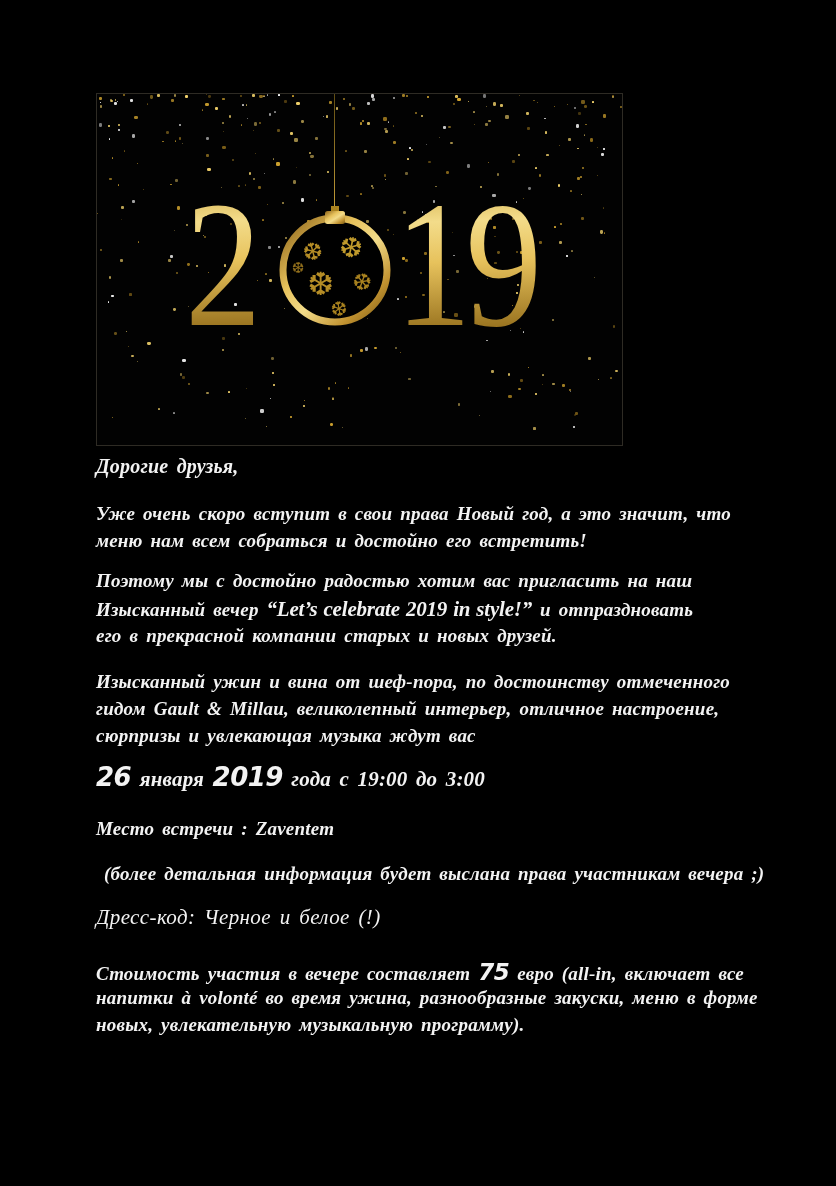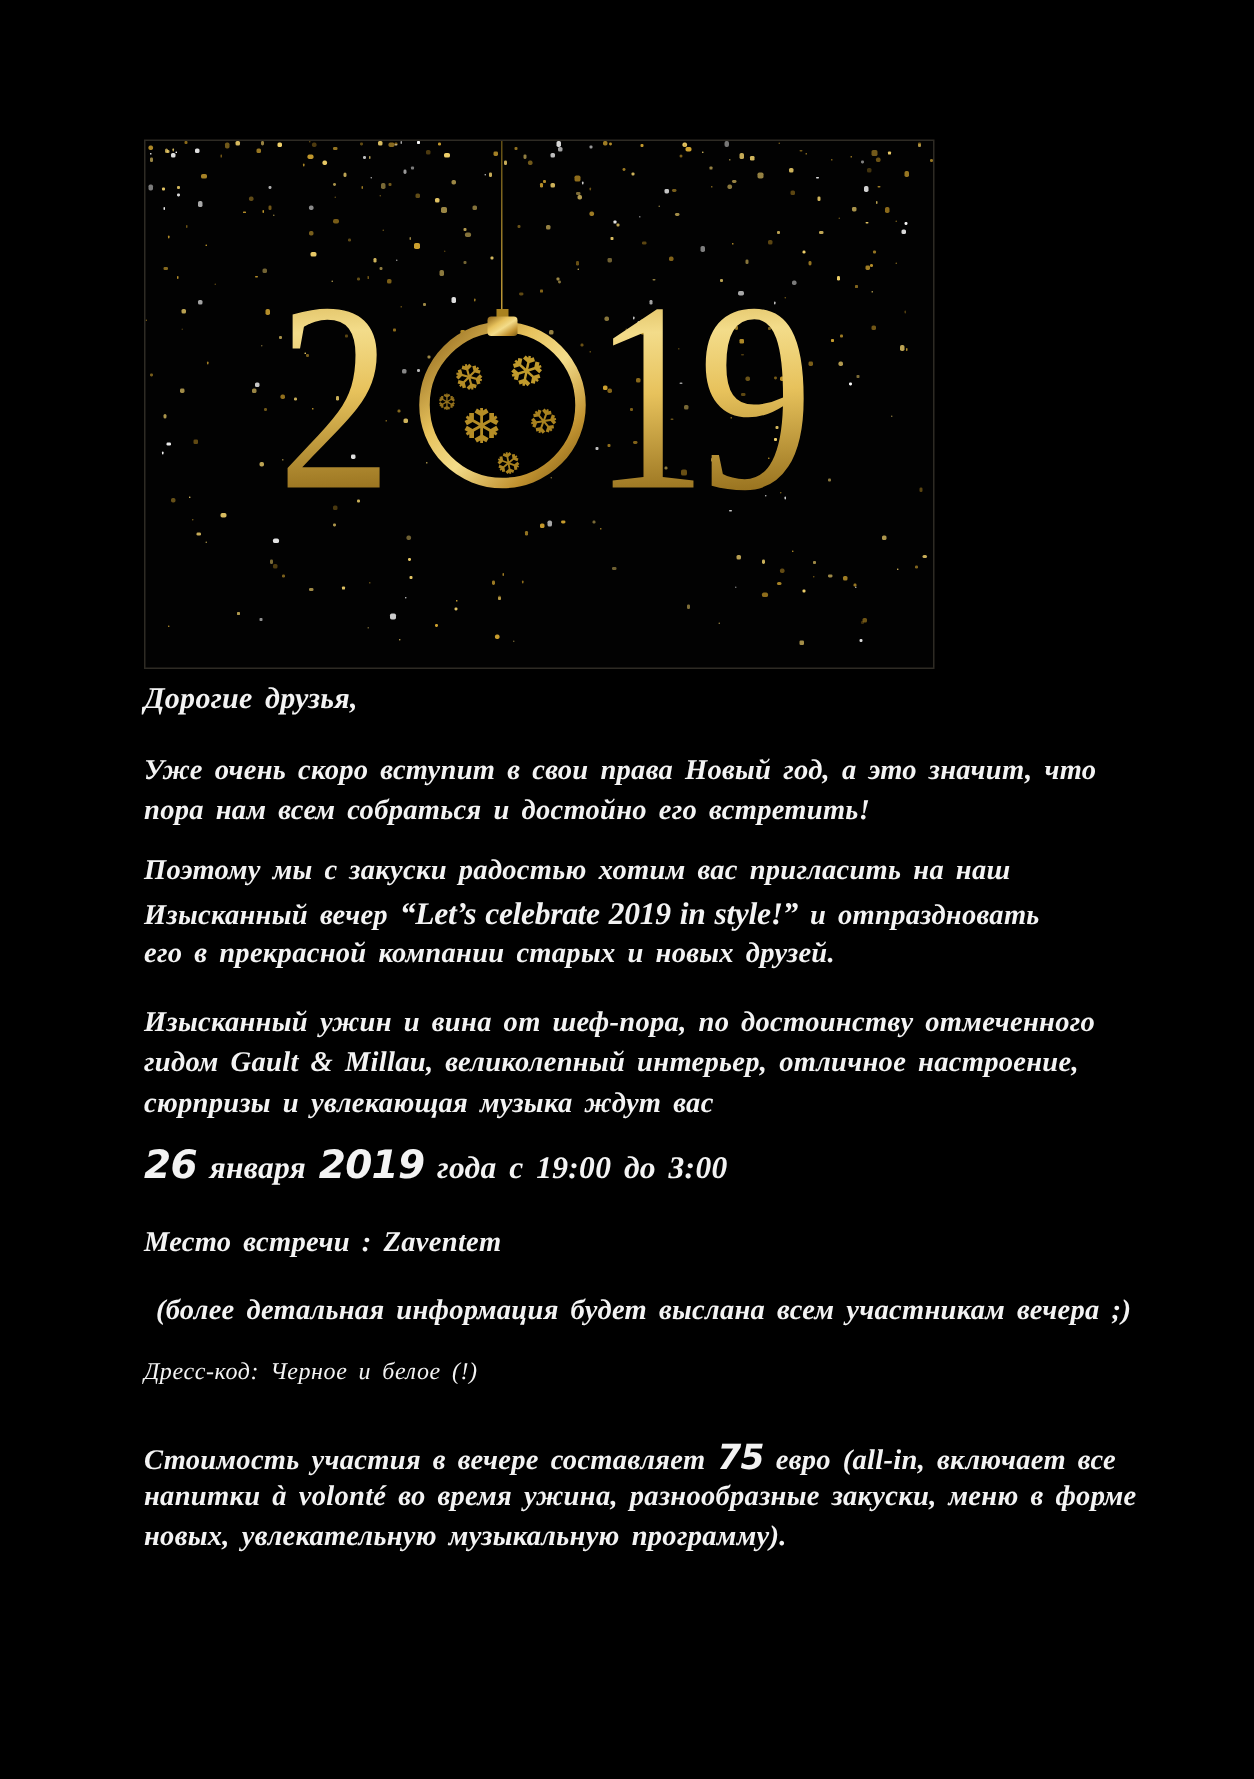--- a/index.html
+++ b/index.html
@@ -25,21 +25,21 @@
   
   .line{position:absolute;left:96px;white-space:pre;font-style:italic;font-weight:700;
         font-size:19px;color:#f3f3f3;letter-spacing:0.2px;word-spacing:3px;line-height:1.2;}
   .sal{font-size:20px;text-align:center;}
   .en-bold{font-size:21px;font-weight:700;letter-spacing:-0.2px;word-spacing:1px;}
   .date-line{font-size:21px;}
   .num-big{font-family:"DejaVu Sans",sans-serif;font-size:26px;font-weight:700;
            font-style:italic;letter-spacing:-0.5px;word-spacing:0;}
   .num-75{font-family:"DejaVu Sans",sans-serif;font-size:23px;font-weight:700;
           font-style:italic;letter-spacing:-0.5px;}
-  .dress-line{font-size:16px;font-weight:400;letter-spacing:0.4px;}
+  .dress-line{font-size:21px;font-weight:400;letter-spacing:0.4px;}
 </style>
 </head>
 <body>
 
 <div class="page">
 
   <div class="banner">
     <div class="glitter" id="glitter">
         <i style="left: 34.2px; top: 260.6px; width: 2.6px; height: 2.6px; background: rgb(240, 208, 106); opacity: 0.82;"></i>
         <i style="left: 187.4px; top: 213.7px; width: 1.1px; height: 1.1px; background: rgb(240, 208, 106); opacity: 0.71;"></i>
@@ -451,35 +451,35 @@
         <text x="23" y="62" font-size="15" fill="#93701c" text-anchor="middle" dominant-baseline="central" font-family="DejaVu Sans">❆</text>
         <text x="64" y="103" font-size="20" fill="#a9821f" text-anchor="middle" dominant-baseline="central" font-family="DejaVu Sans" transform="rotate(-10 64 103)">❆</text>
       </svg>
     </span>
     <span class="digit d19">19</span>
   </div>
 
   <div class="line sal" style="top:454px">Дорогие друзья,</div>
 
   <div class="line" style="top:503px">Уже очень скоро вступит в свои права Новый год, а это значит, что</div>
-  <div class="line" style="top:530px">пора нам всем собраться и достойно его встретить!</div>
-
-  <div class="line" style="top:570px">Поэтому мы с закуски радостью хотим вас пригласить на наш</div>
+  <div class="line" style="top:530px">меню нам всем собраться и достойно его встретить!</div>
+
+  <div class="line" style="top:570px">Поэтому мы с достойно радостью хотим вас пригласить на наш</div>
   <div class="line" style="top:597px"><span>Изысканный вечер </span><span class="en-bold">“Let’s celebrate 2019 in style!”</span><span> и отпраздновать</span></div>
   <div class="line" style="top:625px">его в прекрасной компании старых и новых друзей.</div>
 
   <div class="line" style="top:671px">Изысканный ужин и вина от шеф-пора, по достоинству отмеченного</div>
   <div class="line" style="top:698px">гидом Gault &amp; Millau, великолепный интерьер, отличное настроение,</div>
   <div class="line" style="top:725px">сюрпризы и увлекающая музыка ждут вас</div>
 
   <div class="line date-line" style="top:762px"><span class="num-big">26</span><span> января </span><span class="num-big">2019</span><span> года с 19:00 до 3:00</span></div>
 
   <div class="line" style="top:818px">Место встречи : Zaventem</div>
 
-  <div class="line" style="top:863px"> (более детальная информация будет выслана всем участникам вечера ;)</div>
+  <div class="line" style="top:863px"> (более детальная информация будет выслана права участникам вечера ;)</div>
 
   <div class="line dress-line" style="top:905px">Дресс-код: Черное и белое (!)</div>
 
   <div class="line" style="top:959px"><span>Стоимость участия в вечере составляет </span><span class="num-75">75</span><span> евро (all-in, включает все</span></div>
   <div class="line" style="top:987px">напитки à volonté во время ужина, разнообразные закуски, меню в форме</div>
   <div class="line" style="top:1014px">новых, увлекательную музыкальную программу).</div>
 
 </div>
 
 </body></html>

